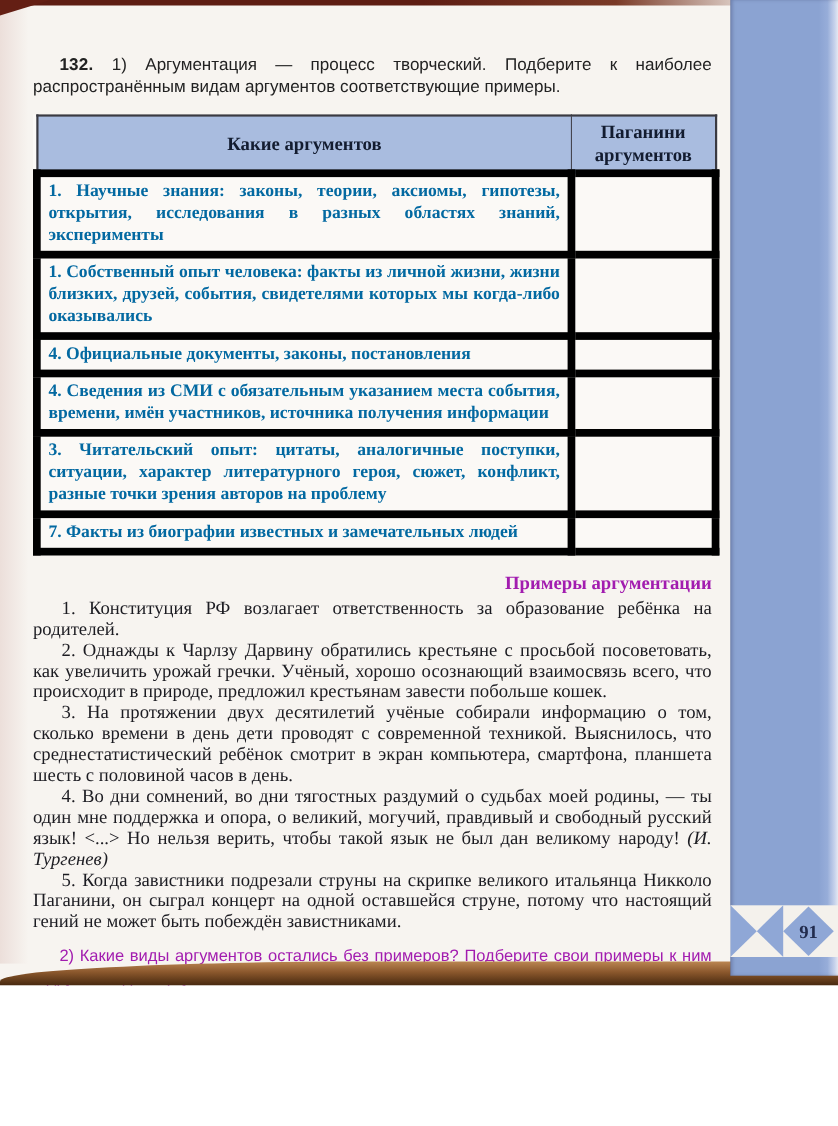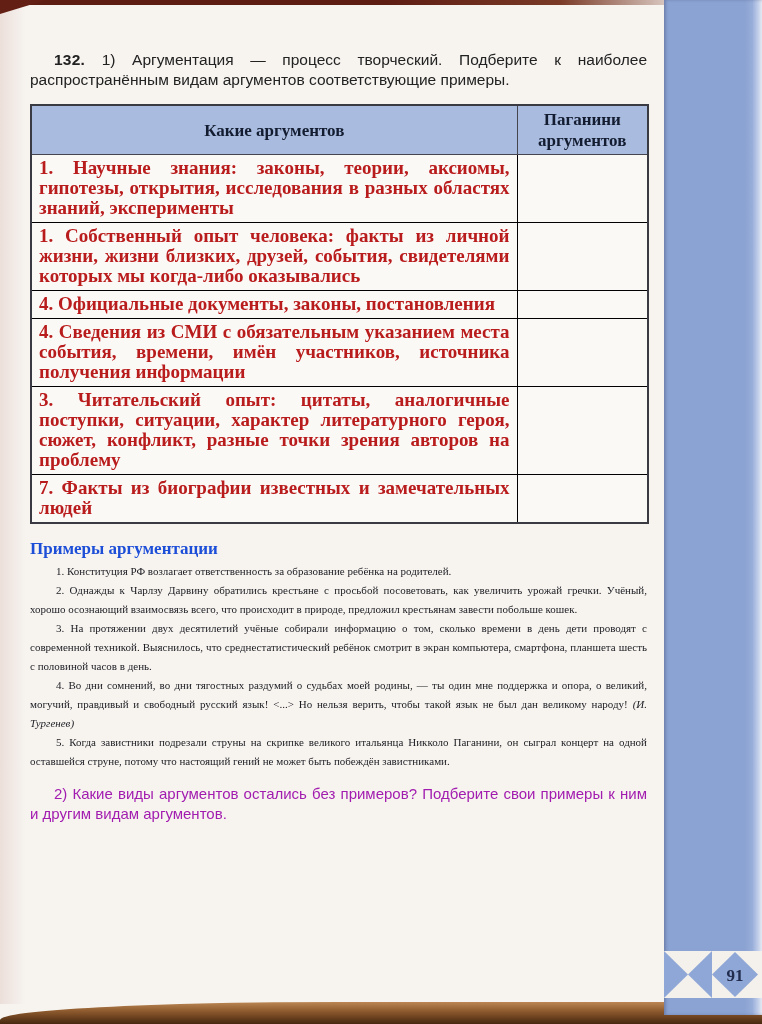--- a/index.html
+++ b/index.html
@@ -1,18 +1,18 @@
 <!DOCTYPE html>
 <html><head>
 <meta charset="utf-8">
 <style>
   html,body{margin:0;padding:0;}
   .scene{
     position:relative;
-    width:762px;height:1024px;
+    width:762px;height:896px;
     overflow:hidden;
     background:#f7f4f0;
     font-family:"Liberation Serif", serif;
     color:#1e1e24;
     text-decoration:underline;
   }
   
   .top-strip{
     position:absolute;top:0;left:0;width:700px;height:5px;
     background:linear-gradient(to right,#5e1d13 0 55%,#7a3a27 80%,rgba(122,58,39,0) 100%);
@@ -72,33 +72,33 @@
   .args-table col.c1{width:486px;}
   .args-table col.c2{width:131px;}
   .args-table th{
     background:#a9bcdf;
     border:1px solid #454550;
     font-size:17px;font-weight:bold;color:#131c30;
     text-align:center;vertical-align:middle;
     padding:3px 6px;line-height:21px;
   }
   .args-table td{
-    border:1px solid #000000;
-    font-size:19px;font-weight:bold;color:#b91c1c;
+    border:7px solid #000000;
+    font-size:16px;font-weight:bold;color:#0369a1;
     text-align:justify;vertical-align:top;
     padding:3px 7px 4px 7px;line-height:20px;
   }
   .args-table{border:2px solid #3a3a42;}
   .ex-heading{
     margin:15px 0 3px 0;
-    font-size:17px;font-weight:bold;text-align:left;
-    color:#1d4ed8;
+    font-size:17px;font-weight:bold;text-align:right;
+    color:#a21caf;
   }
   .example{
-    margin:0;font-size:11px;line-height:19px;
+    margin:0;font-size:17px;line-height:19px;
     text-align:justify;text-indent:26px;color:#1c1c22;
   }
   .attr{font-style:italic;}
   .task{
     margin:13px 0 0 0;
     font-family:"Liberation Sans", sans-serif;
     font-size:15px;line-height:19.5px;
     text-align:justify;text-indent:24px;color:#a21caf;
   }
 </style>

